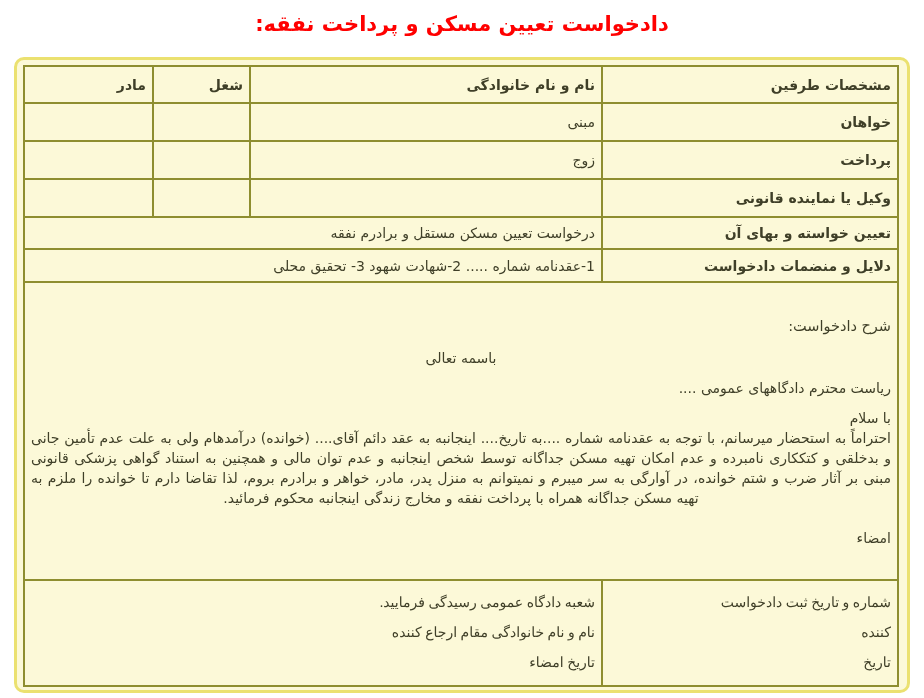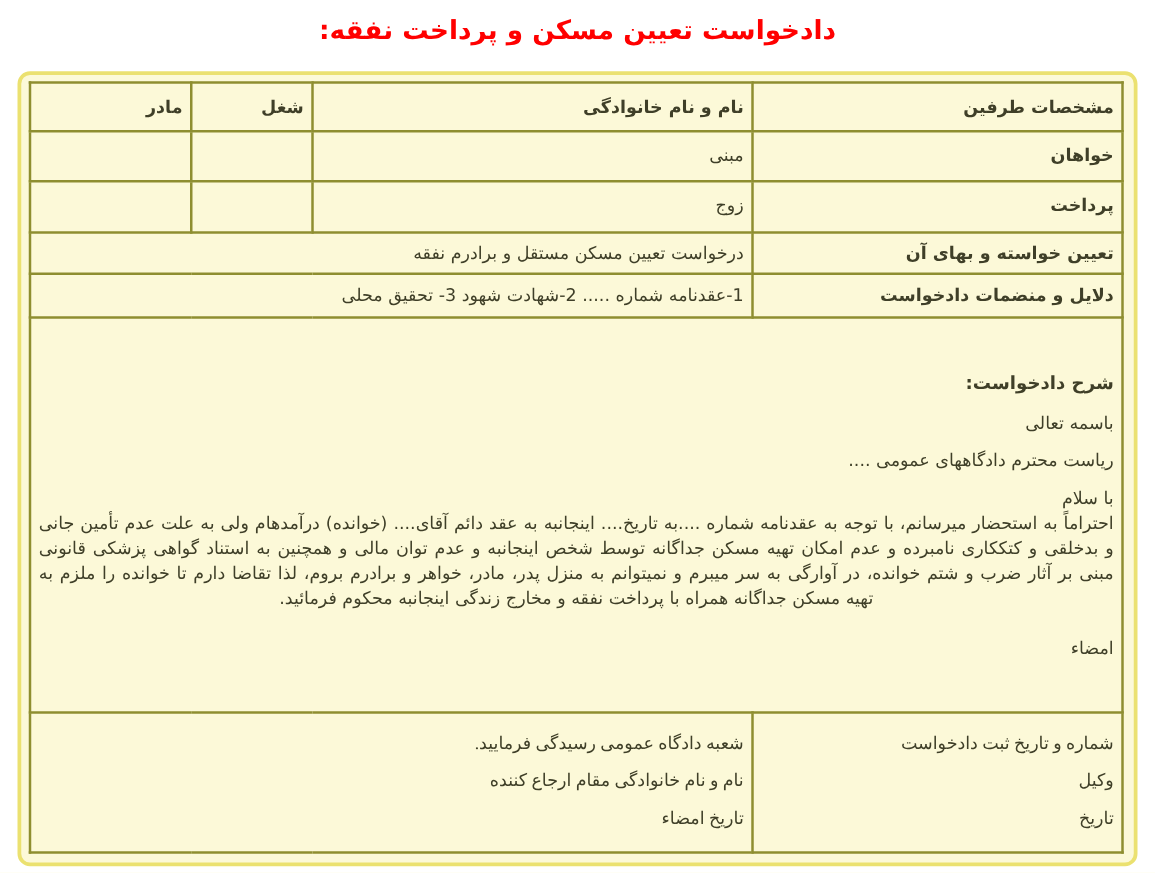--- a/index.html
+++ b/index.html
@@ -42,22 +42,22 @@
   td.bold, .bold { font-weight: bold; font-size: 14.5px; }
 
   tr.r-head   { height: 37px; }
   tr.r-party  { height: 38px; }
   tr.r-claim  { height: 32px; }
   tr.r-evid   { height: 33px; }
   tr.r-desc   { height: 298px; }
   tr.r-foot   { height: 106px; }
 
   td.desc-cell { vertical-align: top; padding: 4px 8px; }
-  .desc-heading { font-weight: bold; font-size: 14.5px; margin-top: 2px; text-align: right; }
-  .basmala { margin: 16px 0 14px 0; }
+  .desc-heading { font-weight: normal; font-size: 14.5px; margin-top: 2px; text-align: right; }
+  .basmala { text-align: center; margin: 16px 0 14px 0; }
   .salutation { margin-top: 8px; }
   .greeting { margin-top: 14px; }
   .petition-body {
     margin-top: 2px;
     line-height: 20px;
     text-align: justify;
     text-align-last: center;
   }
   .signature { margin-top: 22px; }
 
@@ -93,20 +93,26 @@
       <td></td>
     </tr>
 
     <tr class="r-party">
       <td class="bold">پرداخت</td>
       <td>زوج</td>
       <td></td>
       <td></td>
     </tr>
 
+    <tr class="r-party">
+      <td class="bold">وکیل یا نماینده قانونی</td>
+      <td></td>
+      <td></td>
+      <td></td>
+    </tr>
 
     <tr class="r-claim">
       <td class="bold">تعیین خواسته و بهای آن</td>
       <td colspan="3">درخواست تعیین مسکن مستقل و برادرم نفقه</td>
     </tr>
 
     <tr class="r-evid">
       <td class="bold">دلایل و منضمات دادخواست</td>
       <td colspan="3">1-عقدنامه شماره ..... 2-شهادت شهود 3- تحقیق محلی</td>
     </tr>
@@ -118,21 +124,21 @@
         <div class="salutation">ریاست محترم دادگاههای عمومی ....</div>
         <div class="greeting">با سلام</div>
         <p class="petition-body">احتراماً به استحضار میرسانم، با توجه به عقدنامه شماره ....به تاریخ.... اینجانبه به عقد دائم آقای.... (خوانده) درآمدهام ولی به علت عدم تأمین جانی و بدخلقی و کتککاری نامبرده و عدم امکان تهیه مسکن جداگانه توسط شخص اینجانبه و عدم توان مالی و همچنین به استناد گواهی پزشکی قانونی مبنی بر آثار ضرب و شتم خوانده، در آوارگی به سر میبرم و نمیتوانم به منزل پدر، مادر، خواهر و برادرم بروم، لذا تقاضا دارم تا خوانده را ملزم به تهیه مسکن جداگانه همراه با پرداخت نفقه و مخارج زندگی اینجانبه محکوم فرمائید.</p>
         <div class="signature">امضاء</div>
       </td>
     </tr>
 
     <tr class="r-foot">
       <td class="foot-cell">
         <div class="foot-line">شماره و تاریخ ثبت دادخواست</div>
-        <div class="foot-line">وکیل</div>
+        <div class="foot-line">کننده</div>
         <div class="foot-line">تاریخ</div>
       </td>
       <td colspan="3" class="foot-cell">
         <div class="foot-line">شعبه دادگاه عمومی رسیدگی فرمایید.</div>
         <div class="foot-line">نام و نام خانوادگی مقام ارجاع کننده</div>
         <div class="foot-line">تاریخ امضاء</div>
       </td>
     </tr>
   </tbody>
     </table>

